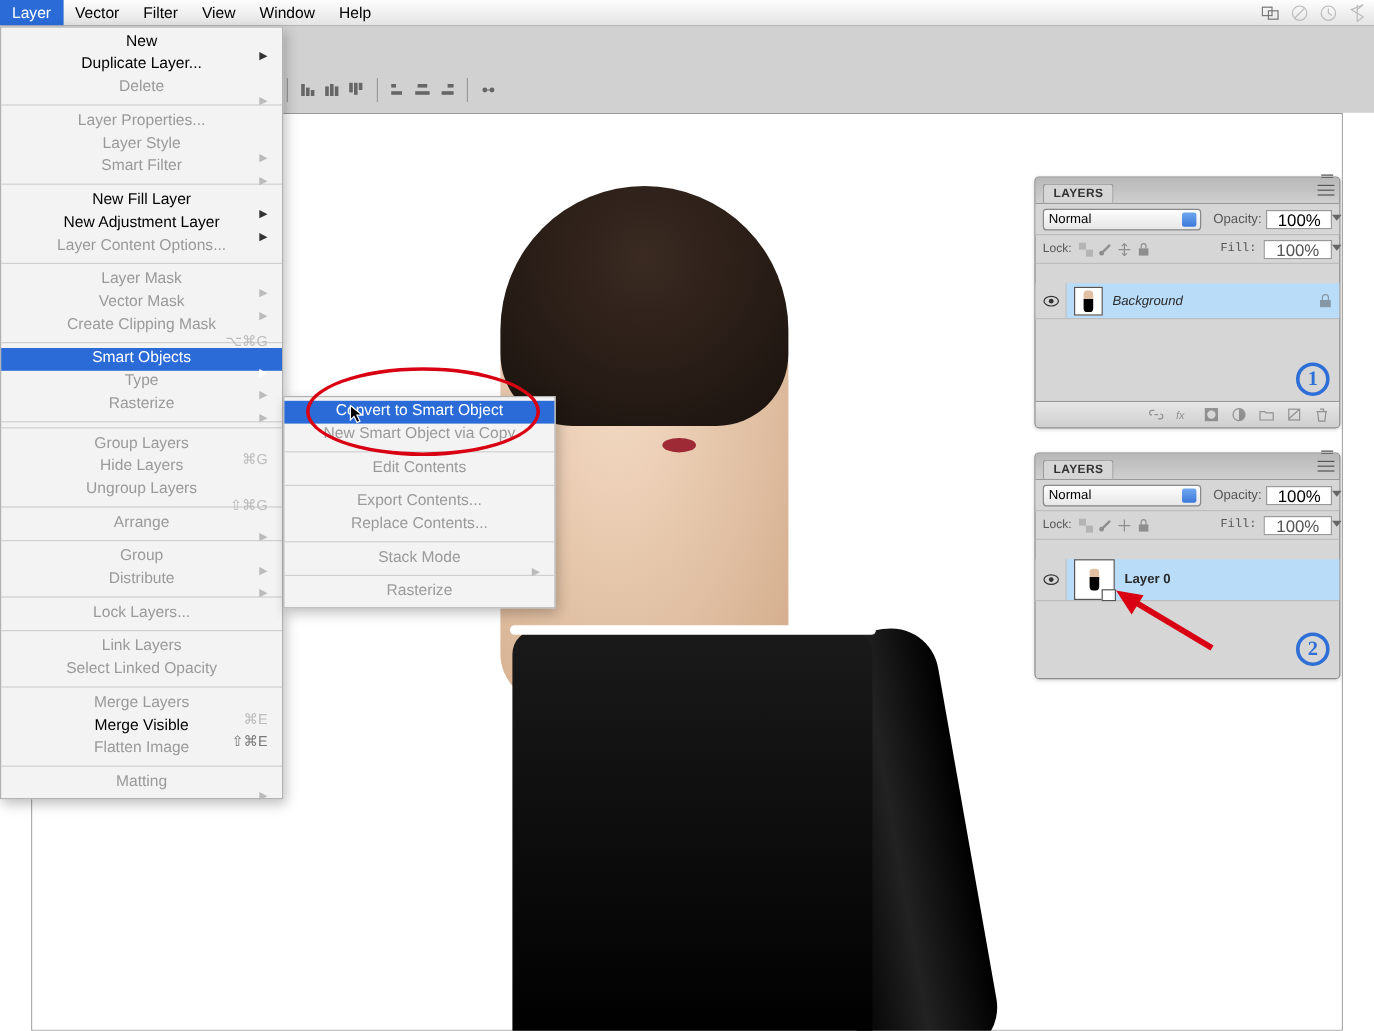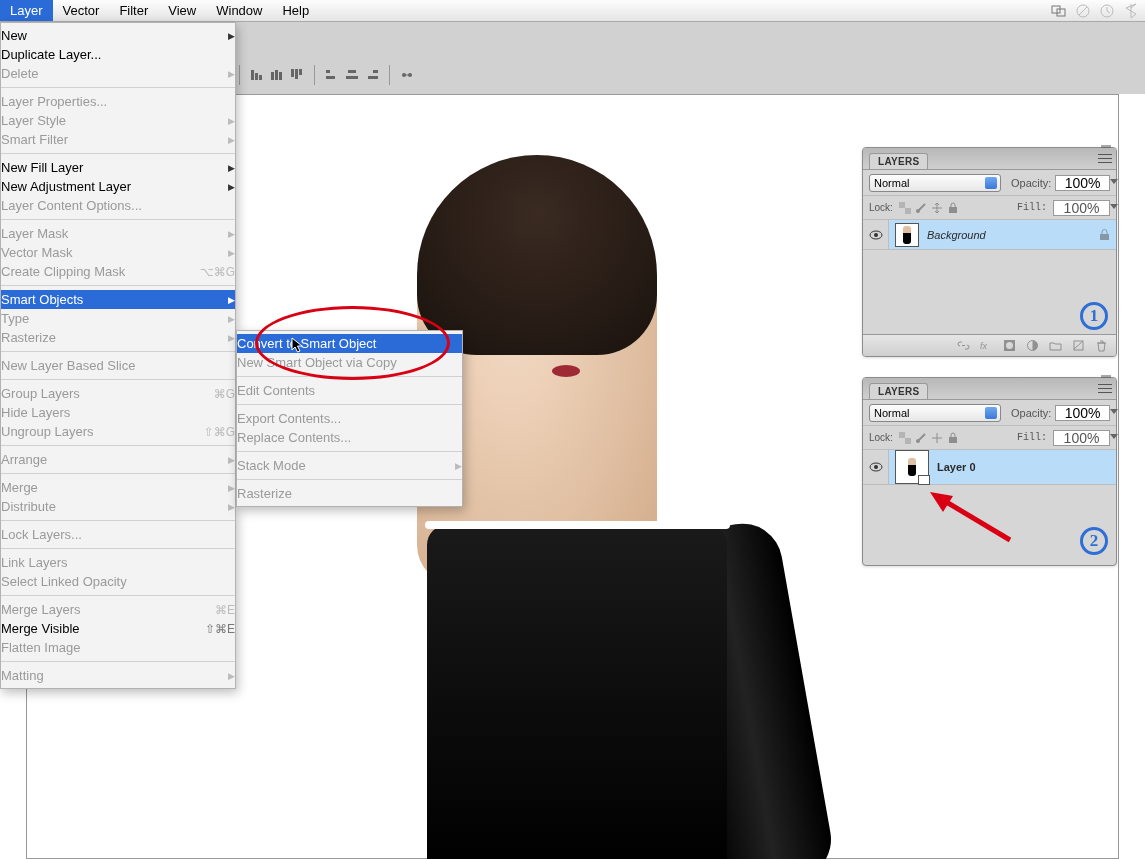--- a/index.html
+++ b/index.html
@@ -26,21 +26,21 @@
 .portrait { position: absolute; left: 270px; top: 50px; width: 570px; height: 720px; }
 .portrait .skin { position: absolute; left: 120px; top: 40px; width: 240px; height: 400px; background: radial-gradient(ellipse at 40% 30%, #f5dcc6, #e0bfa2 60%, #d1a988); border-radius: 100px 100px 40px 40px / 120px 120px 40px 40px; }
 .portrait .hair { position: absolute; left: 120px; top: 10px; width: 240px; height: 200px; background: radial-gradient(circle at 50% 30%, #3a2a22, #1a120d); border-radius: 120px 120px 60px 60px; }
 .portrait .dress { position: absolute; left: 130px; top: 380px; width: 300px; height: 340px; background: linear-gradient(#1a1a1a,#000); border-radius: 20px 20px 0 0; }
 .portrait .dress-top { position: absolute; left: 128px; top: 376px; width: 305px; height: 8px; background: #fff; border-radius: 4px; }
 .portrait .glove { position: absolute; left: 390px; top: 380px; width: 120px; height: 360px; background: linear-gradient(90deg,#000,#222,#000); border-radius: 40px; transform: rotate(-10deg); }
 .portrait .lip { position: absolute; left: 255px; top: 220px; width: 28px; height: 12px; background: #9e2a35; border-radius: 50%; }
 
 
 .menu { position: absolute; top: 22px; left: 0; width: 236px; background: #f3f3f3; border: 1px solid #b2b2b2; box-shadow: 2px 4px 10px rgba(0,0,0,.25); font-size: 13px; padding: 3px 0; }
-.menu-item { display: flex; align-items: center; height: 19px; padding: 0 0; color: #000; cursor: default; position: relative; }
+.menu-item { display: flex; align-items: center; height: 19px; padding: 0 12px; color: #000; cursor: default; position: relative; flex-direction: column; }
 .menu-item.disabled { color: #9a9a9a; }
 .menu-item.highlighted { background: #2a6bd8; color: #fff; }
 .menu-item .shortcut { margin-left: auto; font-size: 12px; color: #777; }
 .menu-item.disabled .shortcut { color: #bbb; }
 .menu-item .arrow { margin-left: auto; font-size: 9px; color: #333; }
 .menu-item.disabled .arrow { color: #bbb; }
 .menu-item.highlighted .arrow { color: #fff; }
 .menu-sep { height: 1px; margin: 4px 0; background: #d0d0d0; }
 
 
@@ -67,21 +67,21 @@
 .blend-select::after { content: ""; position: absolute; right: 3px; top: 2px; width: 12px; height: 12px; background: linear-gradient(#6fa8ef,#3c78d8); border-radius: 2px; }
 .blend-arrow { position: absolute; right: 5px; top: 4px; width: 0; height: 0; border-left: 3px solid transparent; border-right: 3px solid transparent; border-bottom: 3px solid #fff; }
 .blend-arrow2 { position: absolute; right: 5px; bottom: 4px; width: 0; height: 0; border-left: 3px solid transparent; border-right: 3px solid transparent; border-top: 3px solid #fff; }
 .opacity-label { color: #555; margin-left: 6px; }
 .pct-box { width: 57px; height: 16px; border: 1px solid #999; background: #fff; display: flex; align-items: center; justify-content: center; font-size: 14px; position: relative; }
 .pct-box::after { content: ""; position: absolute; right: -9px; top: 3px; width: 0; height: 0; border-left: 4px solid transparent; border-right: 4px solid transparent; border-top: 5px solid #666; }
 .lock-row { height: 24px; display: flex; align-items: center; padding: 0 6px; gap: 6px; border-bottom: 1px solid #bdbdbd; font-size: 10px; color: #555; }
 .lock-row .lock-icons { display: flex; gap: 4px; }
 .lock-row .lock-icons .ic { width: 12px; height: 12px; opacity: .55; }
 .lock-row .fill-label { margin-left: auto; font-family: Liberation Mono, monospace; }
-.layer-list { background: #d6d6d6; }
+.layer-list { background: #d6d6d6; margin-top: 16px; }
 .layer-row { display: flex; align-items: center; height: 30px; border-bottom: 1px solid #bdbdbd; }
 .layer-eye { width: 26px; display: flex; align-items: center; justify-content: center; border-right: 1px solid #bdbdbd; height: 100%; }
 .layer-content { flex: 1; display: flex; align-items: center; height: 100%; background: #b9dcf9; padding: 0 6px; gap: 8px; }
 .layer-thumb { width: 24px; height: 24px; border: 1px solid #555; background: #fff; display: flex; align-items: center; justify-content: center; position: relative; }
 .layer-thumb .figure { width: 8px; height: 18px; background: linear-gradient(#e0bfa2 40%, #000 40%); border-radius: 3px; }
 .layer-thumb.big { width: 34px; height: 34px; }
 .layer-thumb .so-badge { position: absolute; right: -2px; bottom: -2px; width: 12px; height: 10px; background: #fff; border: 1px solid #555; }
 .layer-name { font-style: italic; color: #2a2a2a; }
 .layer-name.normal { font-style: normal; font-weight: bold; }
 .layer-lock { margin-left: auto; opacity: .5; }
@@ -242,43 +242,40 @@
     </div>
     <div class="menu-item disabled">
       <span>Type</span>
       <span class="arrow">▶</span>
     </div>
     <div class="menu-item disabled">
       <span>Rasterize</span>
       <span class="arrow">▶</span>
     </div>
     <div class="menu-sep"></div>
-    <div class="menu-item disabled">
-      <span>New Layer Based Slice</span>
-    </div>
     <div class="menu-sep"></div>
     <div class="menu-item disabled">
       <span>Group Layers</span>
       <span class="shortcut">⌘G</span>
     </div>
     <div class="menu-item disabled">
       <span>Hide Layers</span>
     </div>
     <div class="menu-item disabled">
       <span>Ungroup Layers</span>
       <span class="shortcut">⇧⌘G</span>
     </div>
     <div class="menu-sep"></div>
     <div class="menu-item disabled">
       <span>Arrange</span>
       <span class="arrow">▶</span>
     </div>
     <div class="menu-sep"></div>
     <div class="menu-item disabled">
-      <span>Merge</span>
+      <span>Group</span>
       <span class="arrow">▶</span>
     </div>
     <div class="menu-item disabled">
       <span>Distribute</span>
       <span class="arrow">▶</span>
     </div>
     <div class="menu-sep"></div>
     <div class="menu-item disabled">
       <span>Lock Layers...</span>
     </div>

